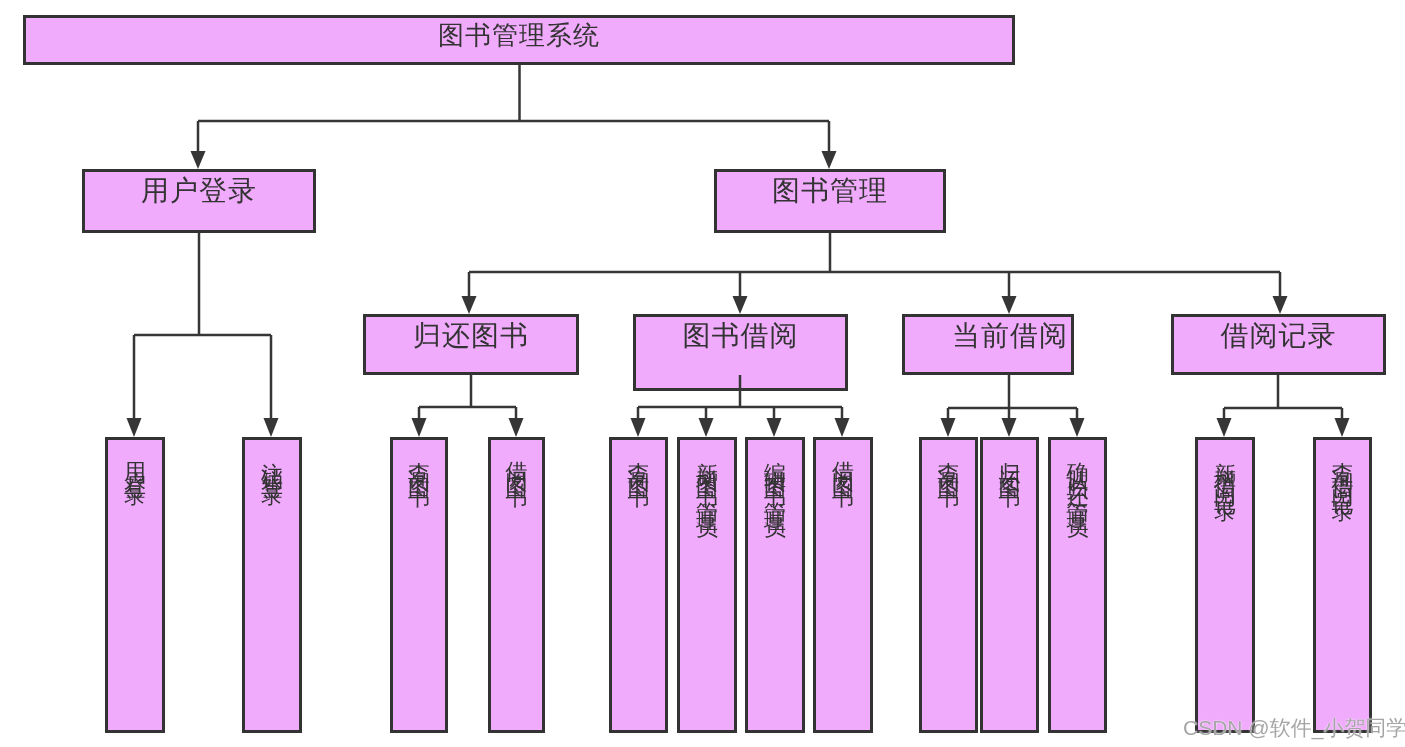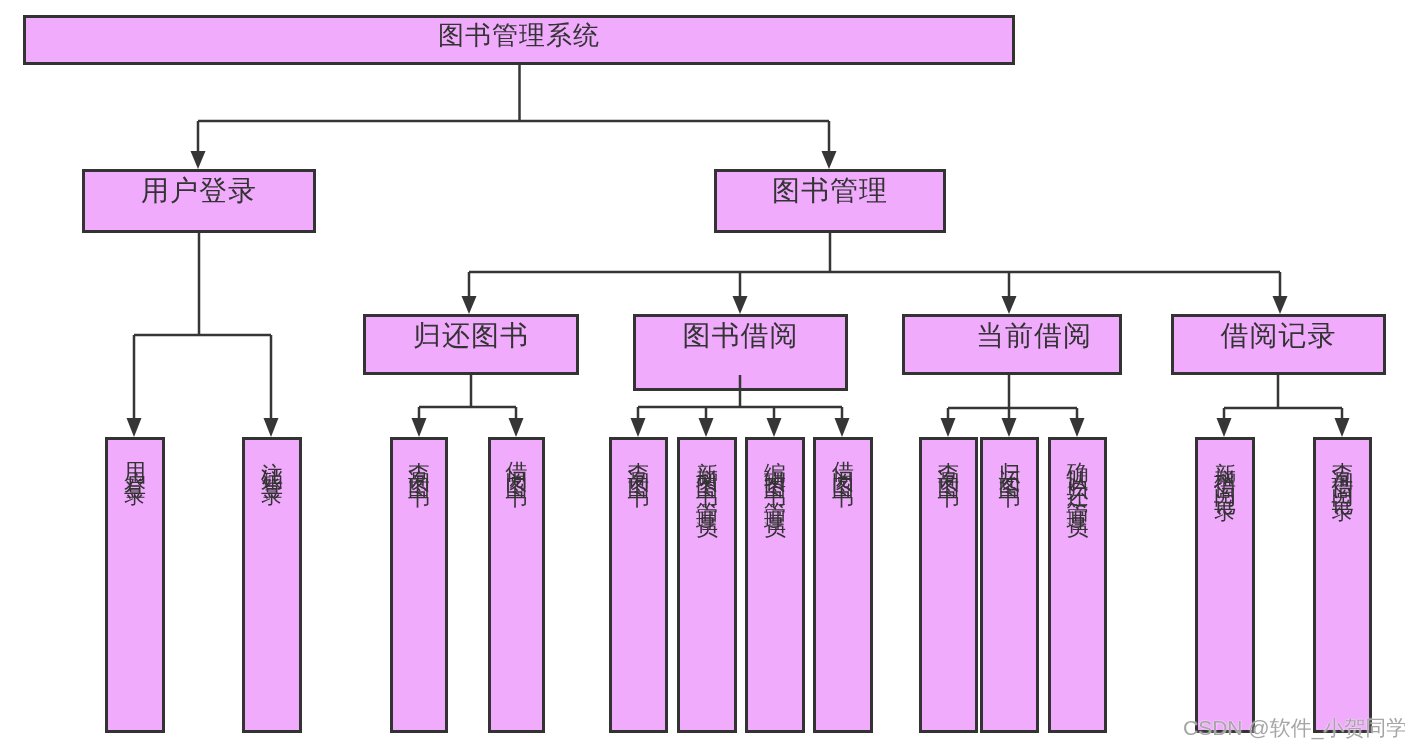--- a/index.html
+++ b/index.html
@@ -113,21 +113,21 @@
   <div class="box" style="left:714px; top:169px; width:232px; height:64px;">
     <span>图书管理</span>
   </div>
 
   <div class="box" style="left:363px; top:314px; width:216px; height:61px;">
     <span>归还图书</span>
   </div>
   <div class="box" style="left:633px; top:314px; width:215px; height:77px;">
     <span>图书借阅</span>
   </div>
-  <div class="box" style="left:902px; top:314px; width:220px; height:61px;padding-left:44px;">
+  <div class="box" style="left:902px; top:314px; width:172px; height:61px;padding-left:44px;">
     <span>当前借阅</span>
   </div>
   <div class="box" style="left:1171px; top:314px; width:215px; height:61px;">
     <span>借阅记录</span>
   </div>
 
   <div class="vbox" style="left:105px; top:437px; width:60px; height:296px;">
     <span>用户登录</span>
   </div>
   <div class="vbox" style="left:242px; top:437px; width:60px; height:296px;">

